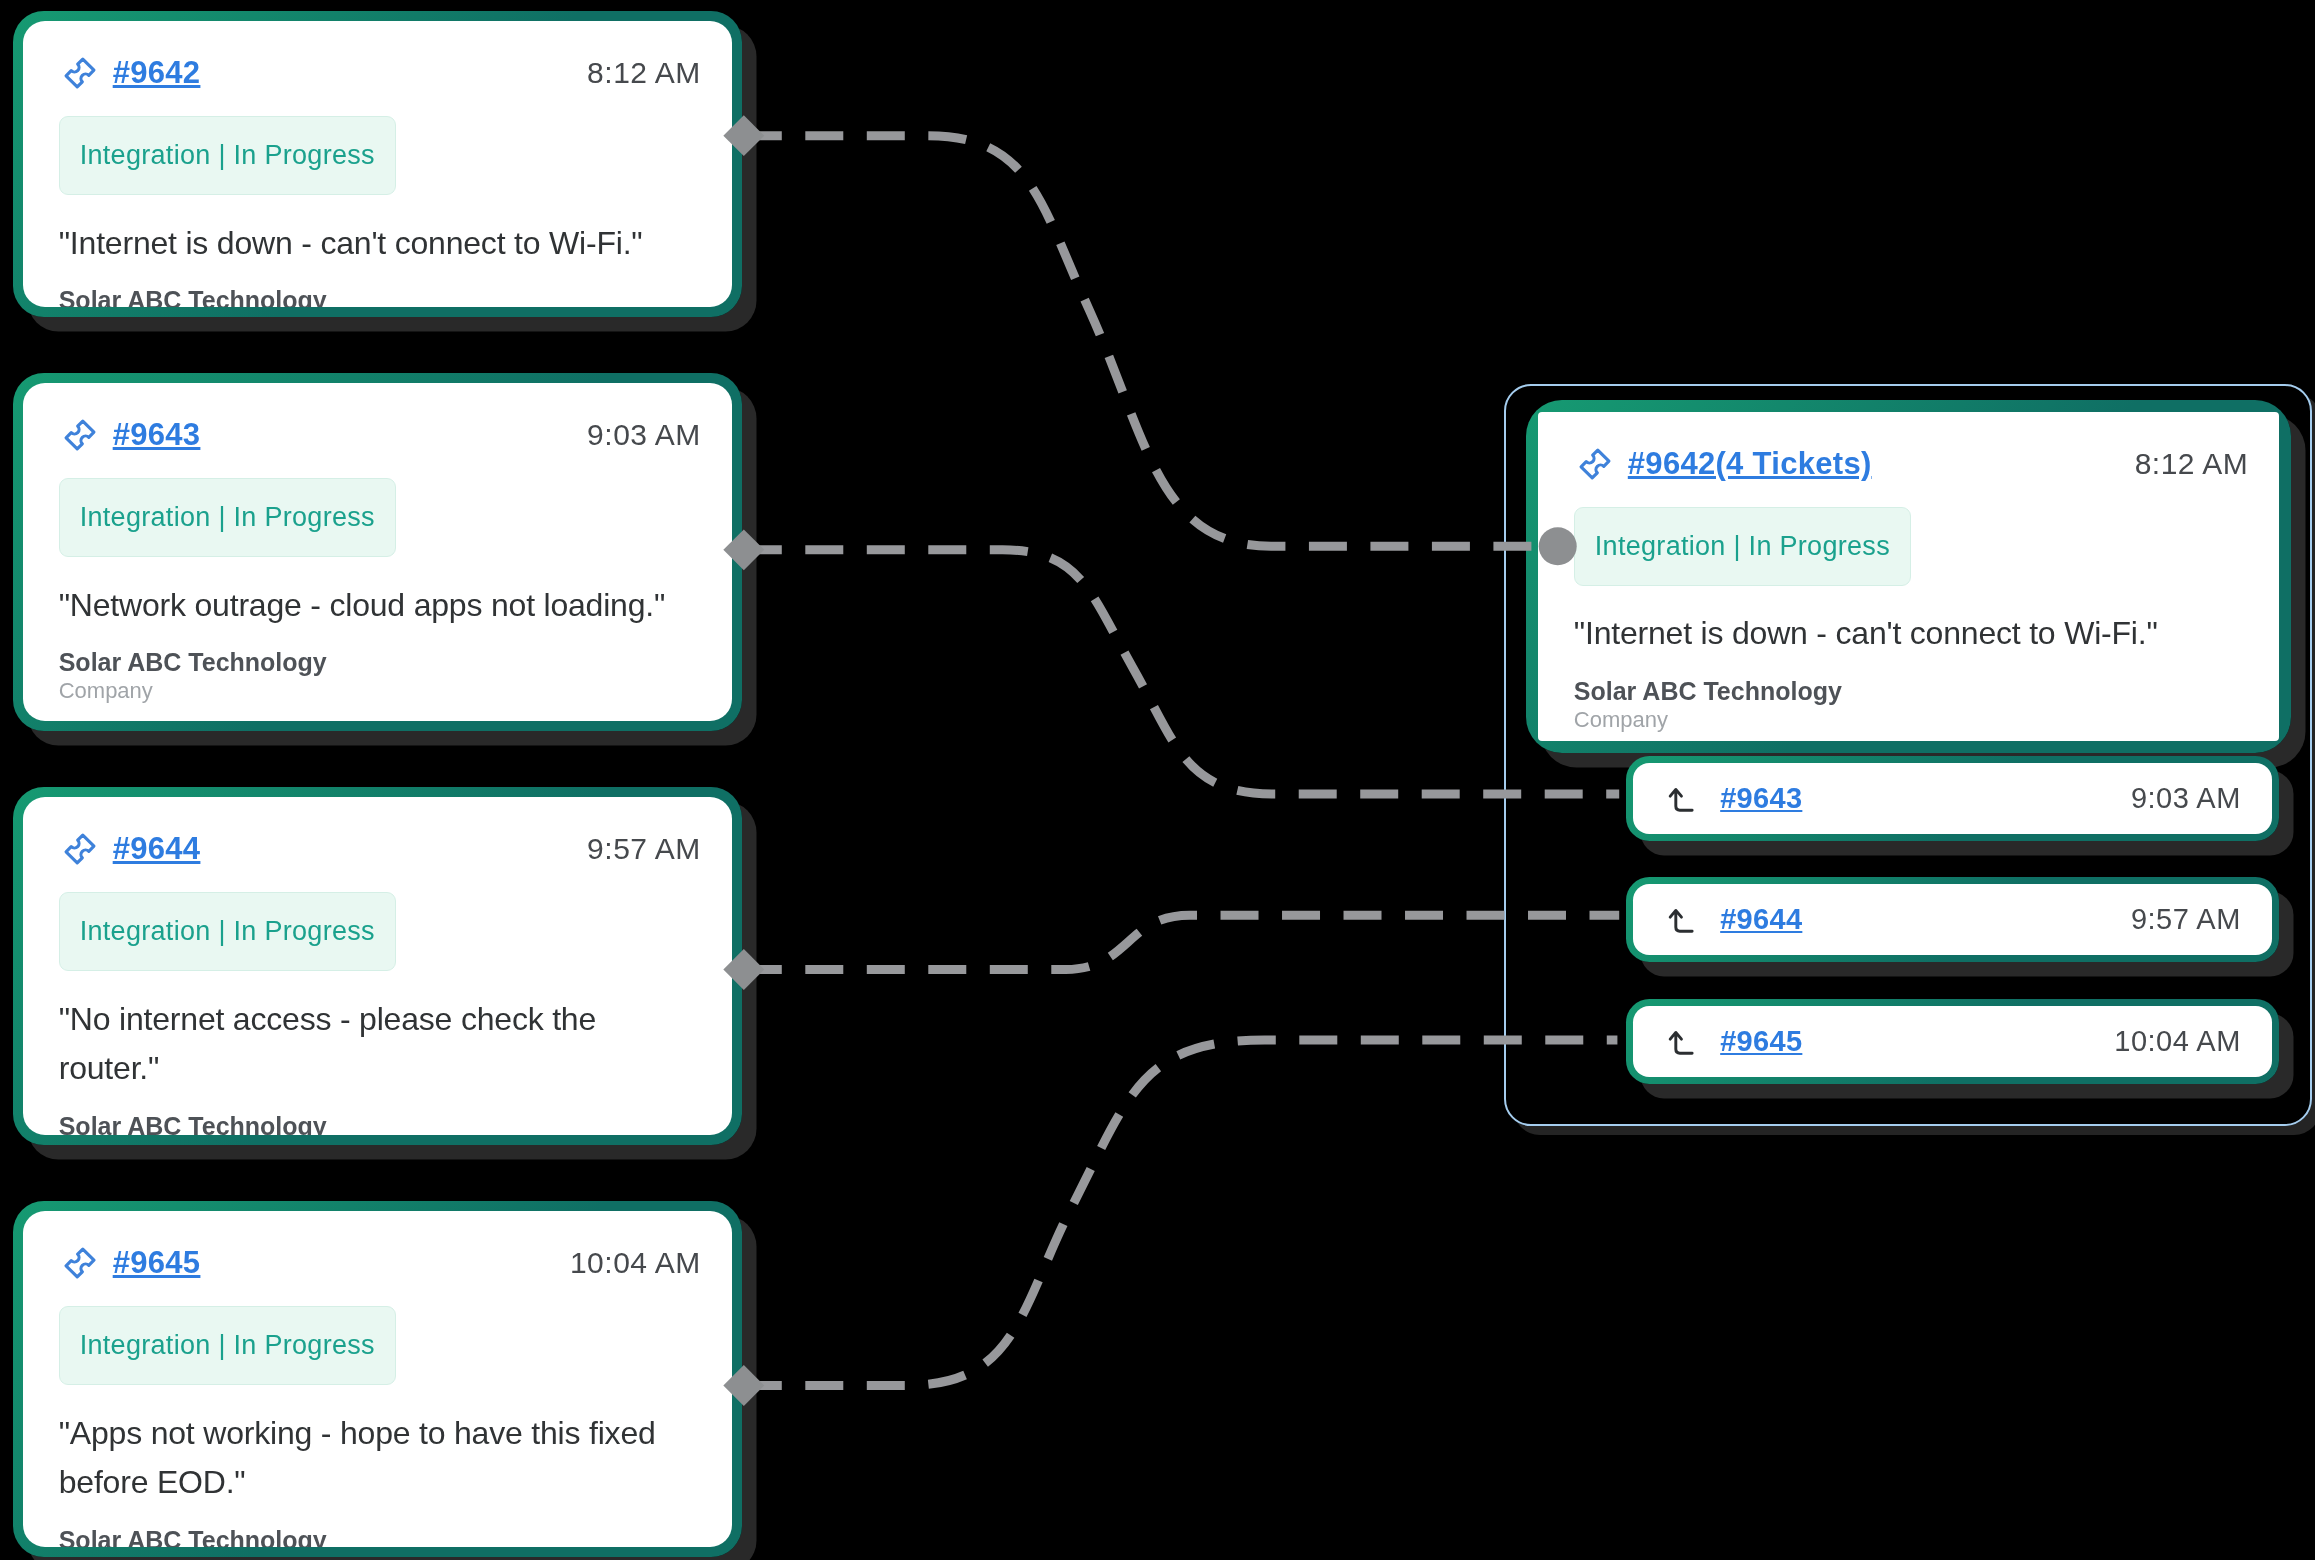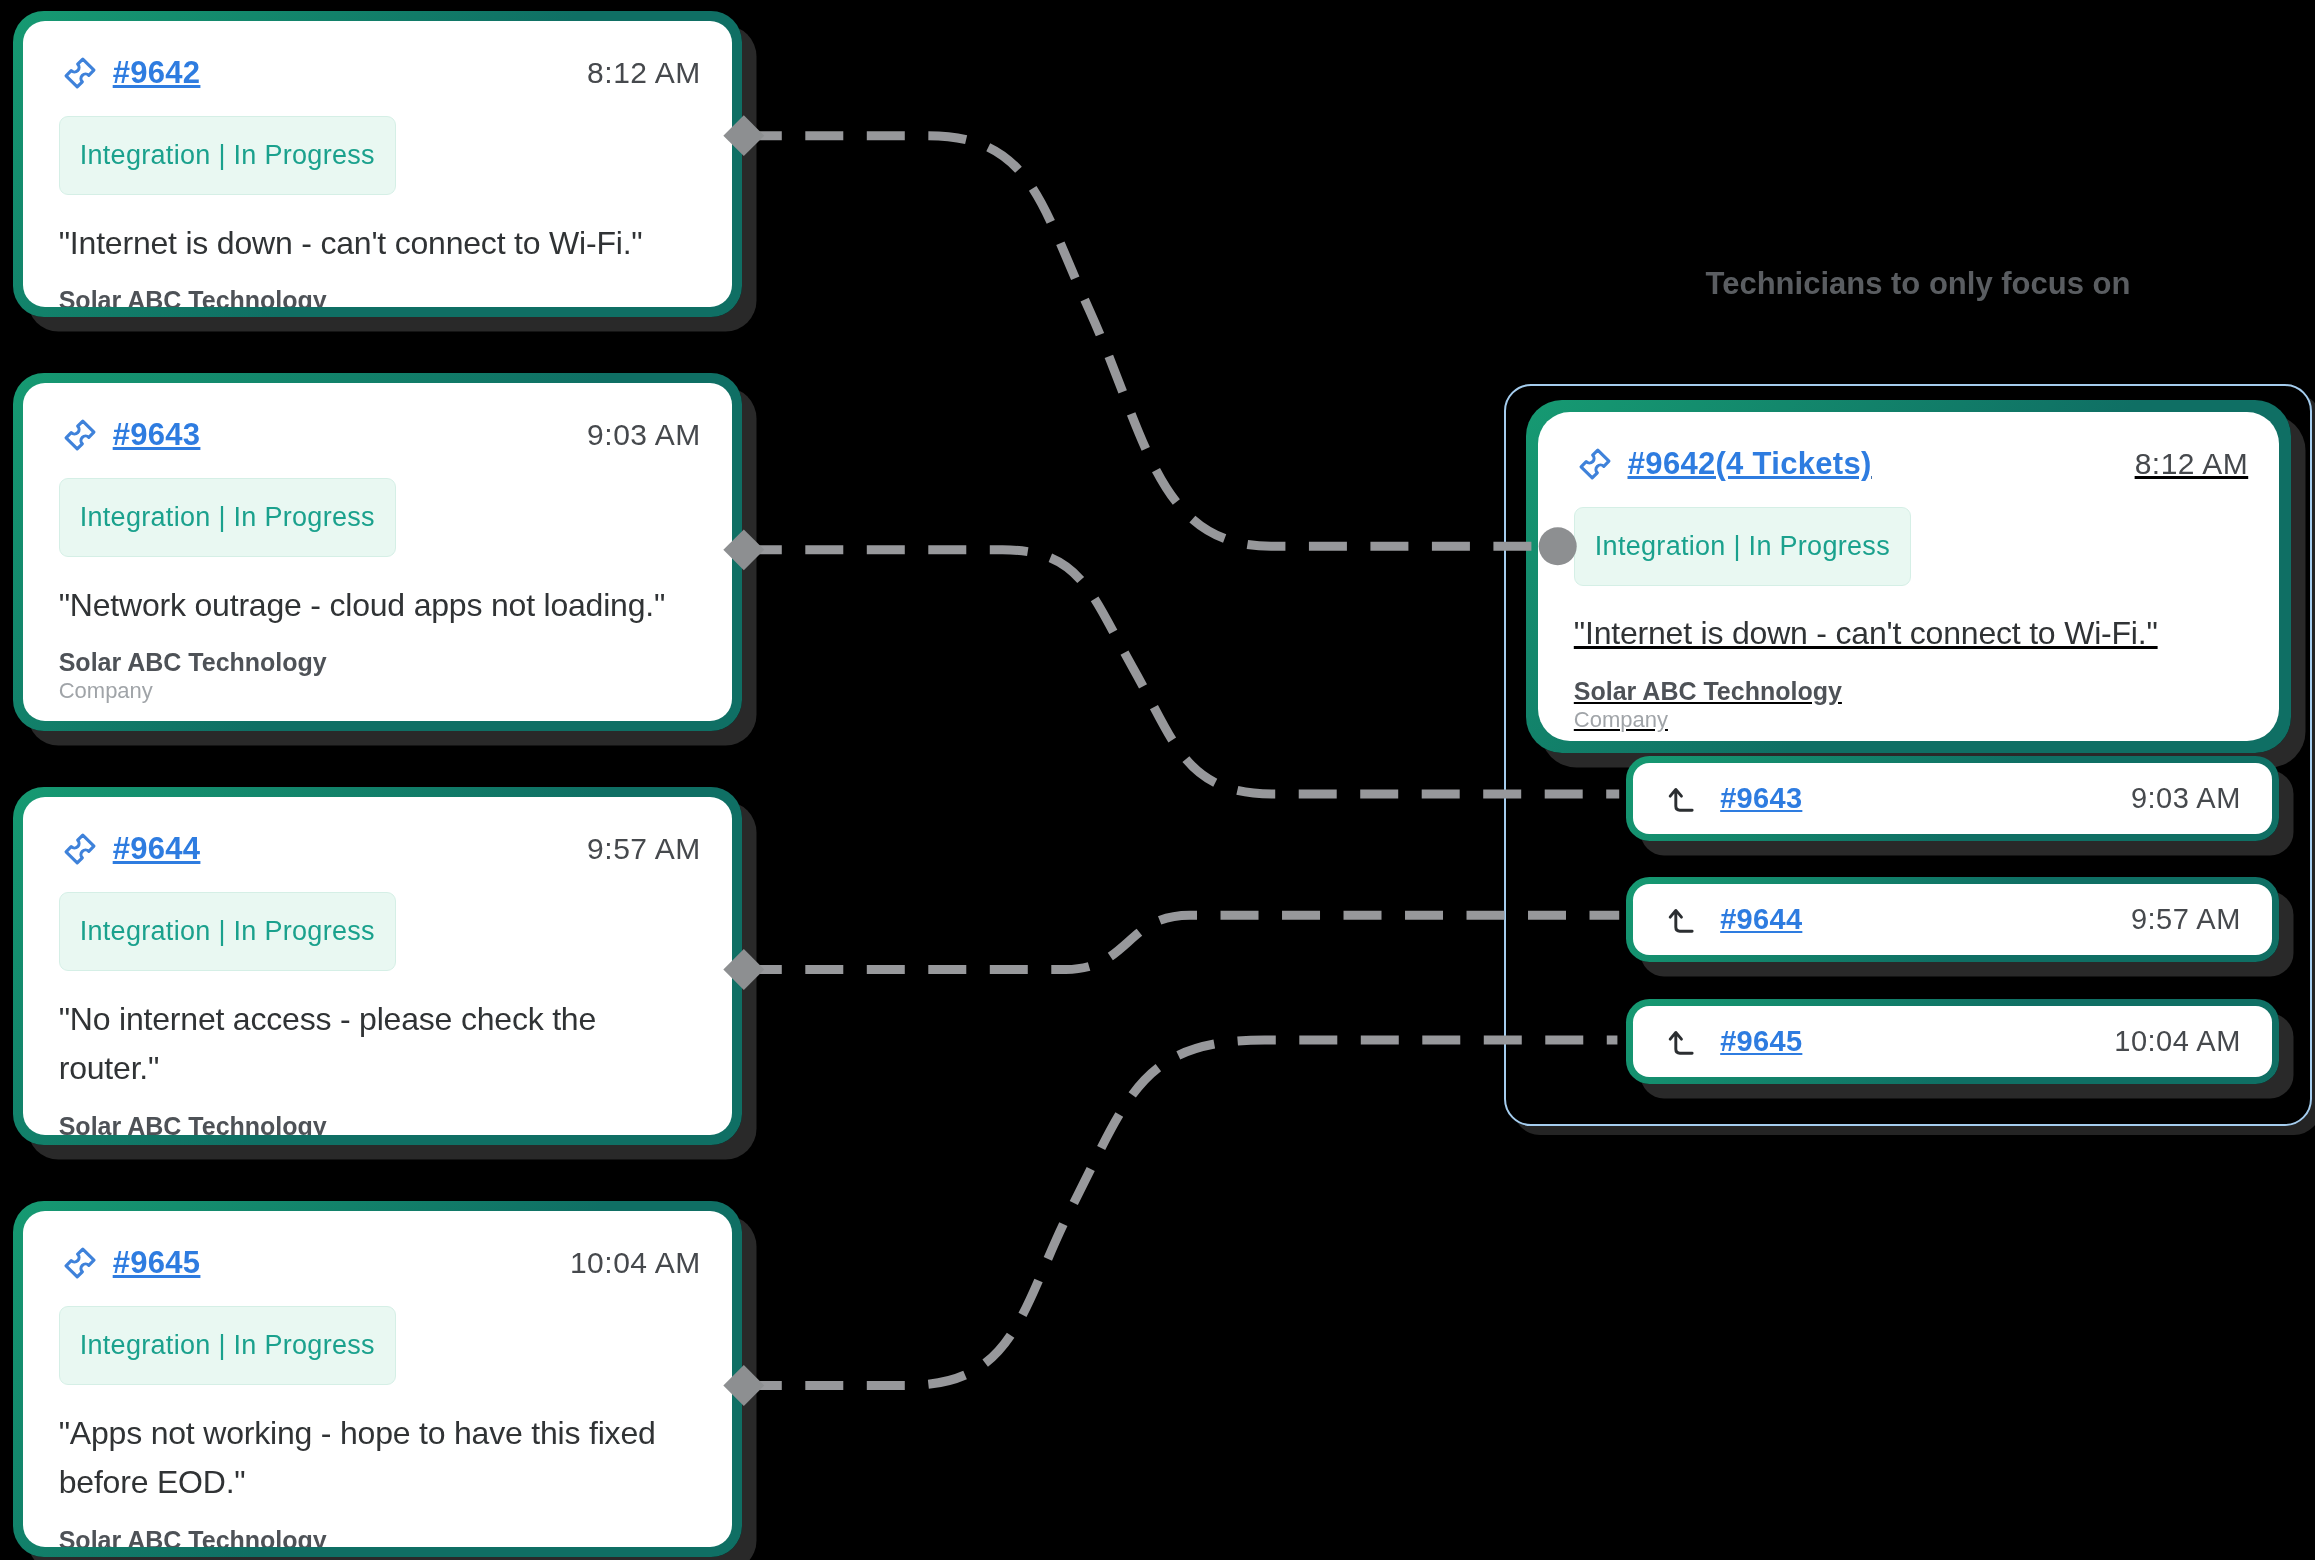--- a/index.html
+++ b/index.html
@@ -62,21 +62,21 @@
     text-align:center;color:var(--caption_text);
     font-size:31px;font-weight:700;line-height:1.5;opacity:.95;
   }
   
   .merge-panel{
     position:absolute;left:1504px;top:384px;width:808px;height:742px;z-index:1;
     border:2.7px solid var(--panel_border);border-radius:27px;
     box-shadow:9px 9px 0 rgba(120,120,120,0.30);
   }
   .main-ring{left:1526px;top:400px;width:765px;height:353px;padding:11.8px;border-radius:36px;}
-  .main-ring .card-inner{border-radius:32px;text-decoration:underline;}
+  .main-ring .card-inner{border-radius:4px;}
   .sub-ring{left:1626px;width:653px;height:85px;padding:7.2px;border-radius:23.5px;}
   .sub-1{top:756px;}
   .sub-2{top:877px;}
   .sub-3{top:999px;}
   .sub-inner{
     background:var(--card_bg);border-radius:16.3px;width:100%;height:100%;
     display:flex;align-items:center;gap:20px;padding:0 31px;
   }
   .arrow-ico{width:36px;height:36px;color:#2b2e31;flex:0 0 auto;}
   .sub-link{font-size:29px;font-weight:700;color:var(--link);text-decoration:underline;letter-spacing:0.3px;}
@@ -157,21 +157,20 @@
         <span class="ticket-time">10:04 AM</span>
       </div>
       <span class="badge">Integration | In Progress</span>
       <div class="quote">"Apps not working - hope to have this fixed before EOD."</div>
       <div class="req">Solar ABC Technology</div>
       <div class="req-type">Company</div>
     </div>
   </div>
 
   <div class="caption">
-    <div>Technicians to only focus on</div>
   </div>
 
   <div class="merge-panel"></div>
 
   <div class="ring main-ring">
     <div class="card-inner">
       <div class="card-head">
         <svg class="ticket-ico" viewBox="0 0 32 32">
           <path d="M7 10 H12.5 A3.5 3.5 0 0 0 19.5 10 H25 V22 H19.5 A3.5 3.5 0 0 0 12.5 22 H7 Z" transform="rotate(-45 16 16)" fill="none" stroke="currentColor" stroke-width="2.4" stroke-linejoin="round"></path>
         </svg>

